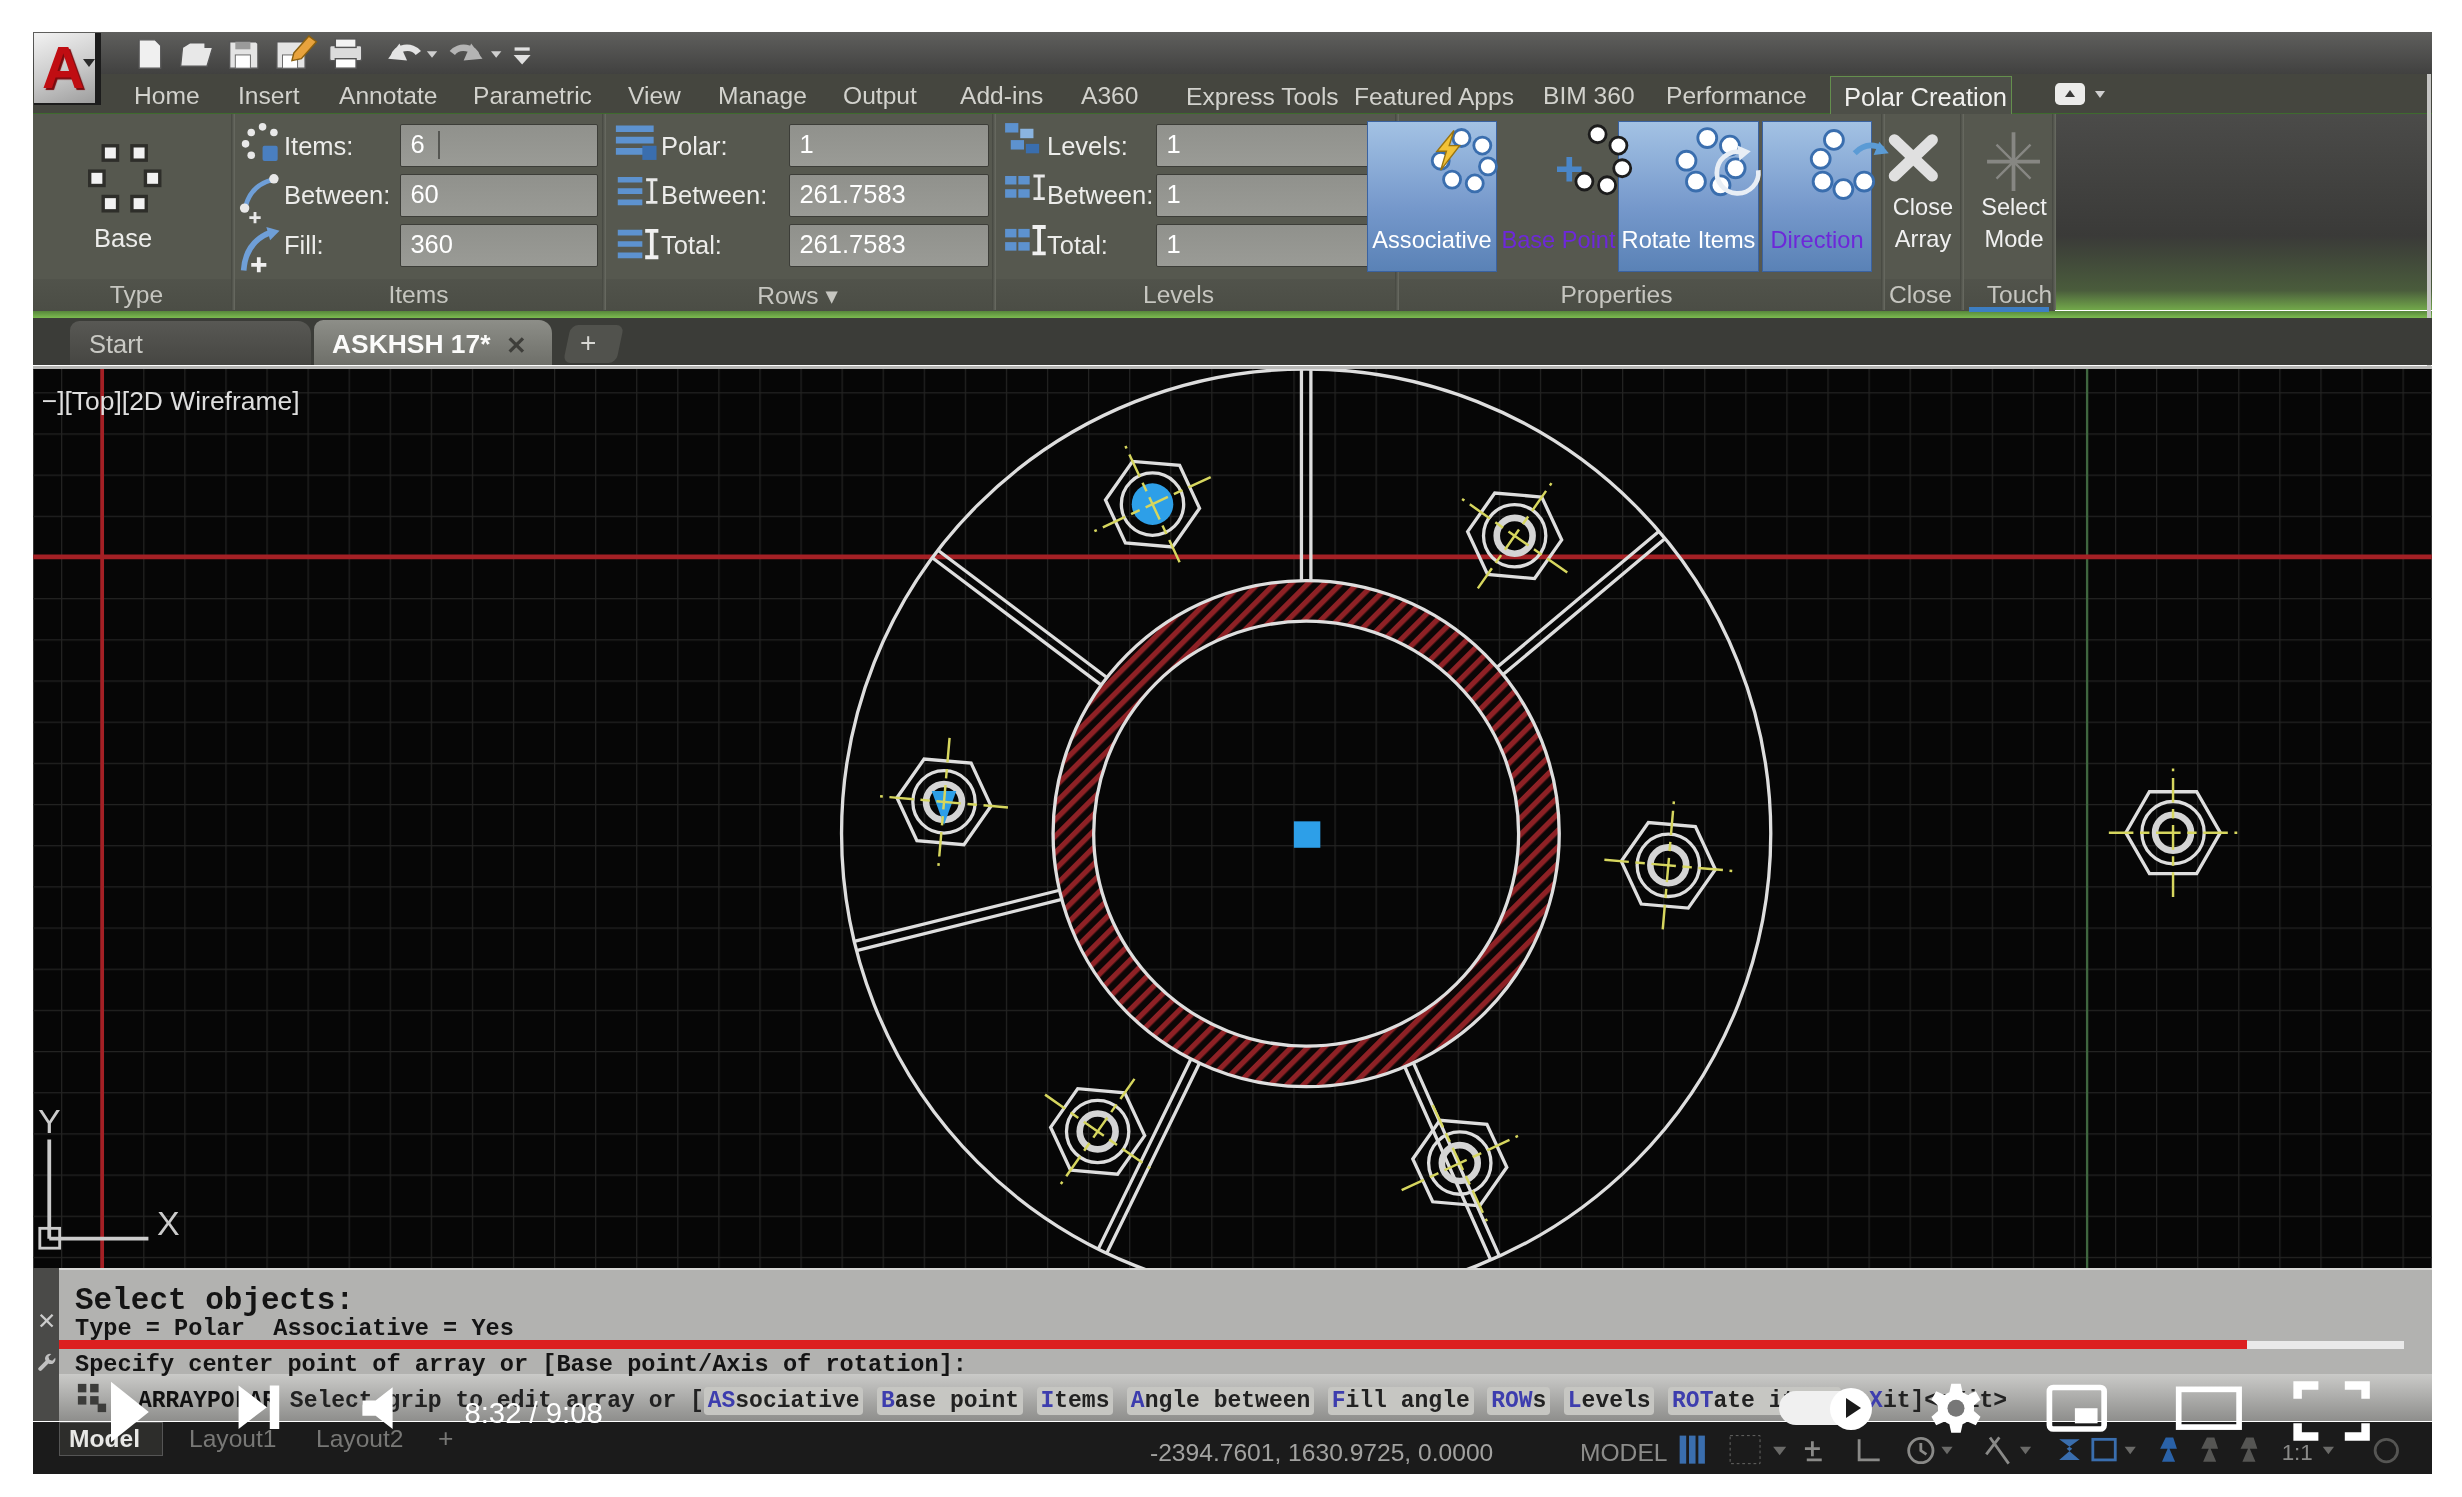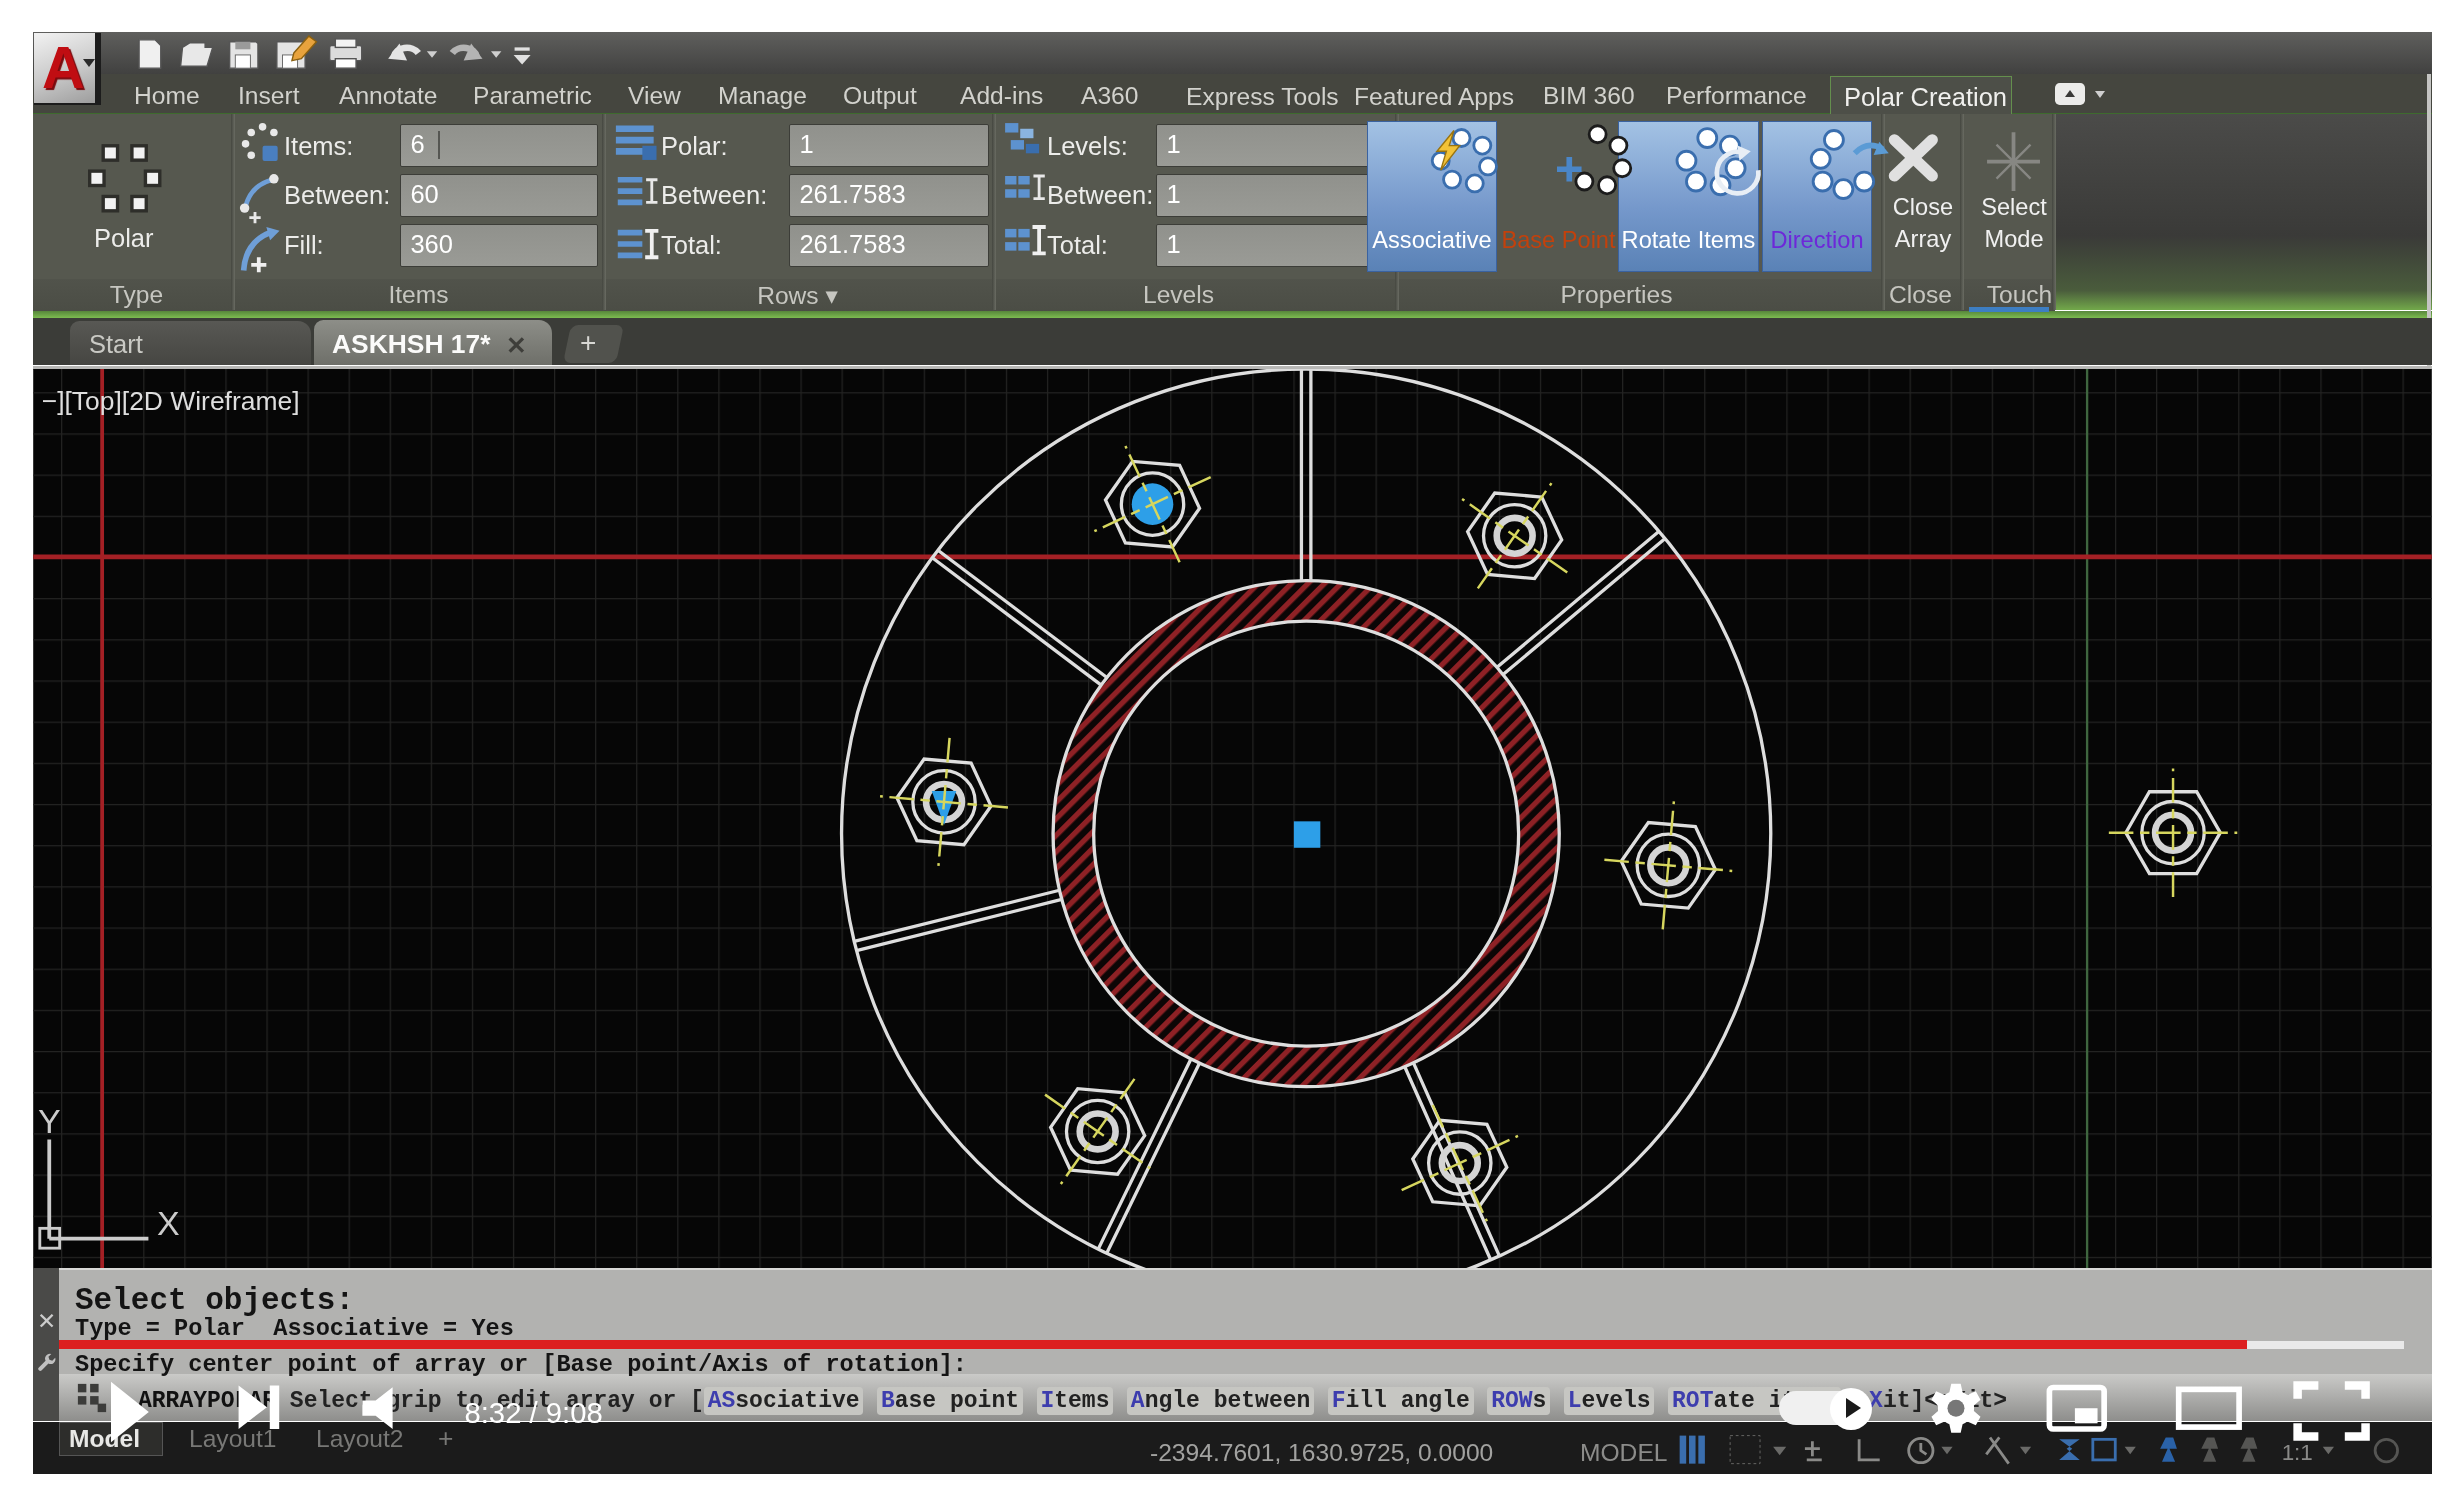--- a/index.html
+++ b/index.html
@@ -92,21 +92,21 @@
 <svg class="abs" style="left:88px;top:144px" width="76" height="72" viewBox="0 0 90 85">
   <g fill="#f2f2f2" stroke="#2e2e2a" stroke-width="4">
     <rect x="18" y="2" width="17" height="17"></rect>
       <rect x="52" y="2" width="17" height="17"></rect>
     <rect x="2" y="32" width="17" height="17"></rect>
       <rect x="68" y="32" width="17" height="17"></rect>
     <rect x="18" y="62" width="17" height="17"></rect>
       <rect x="52" y="62" width="17" height="17"></rect>
   </g>
 </svg>
-<div class="abs flab" style="left:94px;top:224px">Polar</div>
+<div class="abs flab" style="left:94px;top:224px">Base</div>
 <div class="abs plab" style="left:231px;top:281px;width:0"></div>
 <div class="abs plab" style="left:80px;top:281px;width:113px">Type</div>
 
 <div class="abs flab" style="left:284px;top:132px">Items:</div>
 <div class="abs flab" style="left:284px;top:181px">Between:</div>
 <div class="abs flab" style="left:284px;top:231px">Fill:</div>
 <div class="field" style="left:400px;top:124px;width:198px;height:43px">6<span style="display:inline-block;width:1.9px;height:28px;background:#555652;margin-left:13.2px;vertical-align:-5.7px"></span></div>
 <div class="field" style="left:400px;top:174px;width:198px;height:43px">60</div>
 <div class="field" style="left:400px;top:224px;width:198px;height:43px">360</div>
 <div class="abs plab" style="left:362px;top:281px;width:113px">Items</div>
@@ -192,21 +192,21 @@
     </g>
   </g>
 </svg>
 
 <div class="abs" style="left:1367px;top:121px;width:130px;height:151px;background:linear-gradient(#a3c2e4,#7598cb 58%,#5a82b6);border:1.9px solid #3a62a0"></div>
 <div class="abs" style="left:1367px;top:227px;width:130px;text-align:center;font-size:23.6px;color:#fff">Associative</div>
 <div class="abs" style="left:1618px;top:121px;width:141px;height:151px;background:linear-gradient(#a3c2e4,#7598cb 58%,#5a82b6);border:1.9px solid #3a62a0"></div>
 <div class="abs" style="left:1618px;top:227px;width:141px;text-align:center;font-size:23.6px;color:#fff">Rotate Items</div>
 <div class="abs" style="left:1762px;top:121px;width:110px;height:151px;background:linear-gradient(#a3c2e4,#7598cb 58%,#5a82b6);border:1.9px solid #3a62a0"></div>
 <div class="abs" style="left:1762px;top:227px;width:110px;text-align:center;font-size:23.6px;color:#6d28d9">Direction</div>
-<div class="abs" style="left:1500px;top:227px;width:117px;text-align:center;font-size:23.6px;color:#c2410c">Base Point</div>
+<div class="abs" style="left:1500px;top:227px;width:117px;text-align:center;font-size:23.6px;color:#6d28d9">Base Point</div>
 
 <svg class="abs" style="left:1367px;top:121px" width="690" height="156" viewBox="0 0 730 165">
 
   <g transform="translate(70,10)">
     <g fill="#fff" stroke="#3a6eae" stroke-width="3">
         <circle cx="30" cy="8" r="9"></circle>
         <circle cx="52" cy="16" r="9"></circle>
         <circle cx="58" cy="38" r="9"></circle>
         <circle cx="44" cy="56" r="9"></circle>
         <circle cx="20" cy="52" r="9"></circle>

